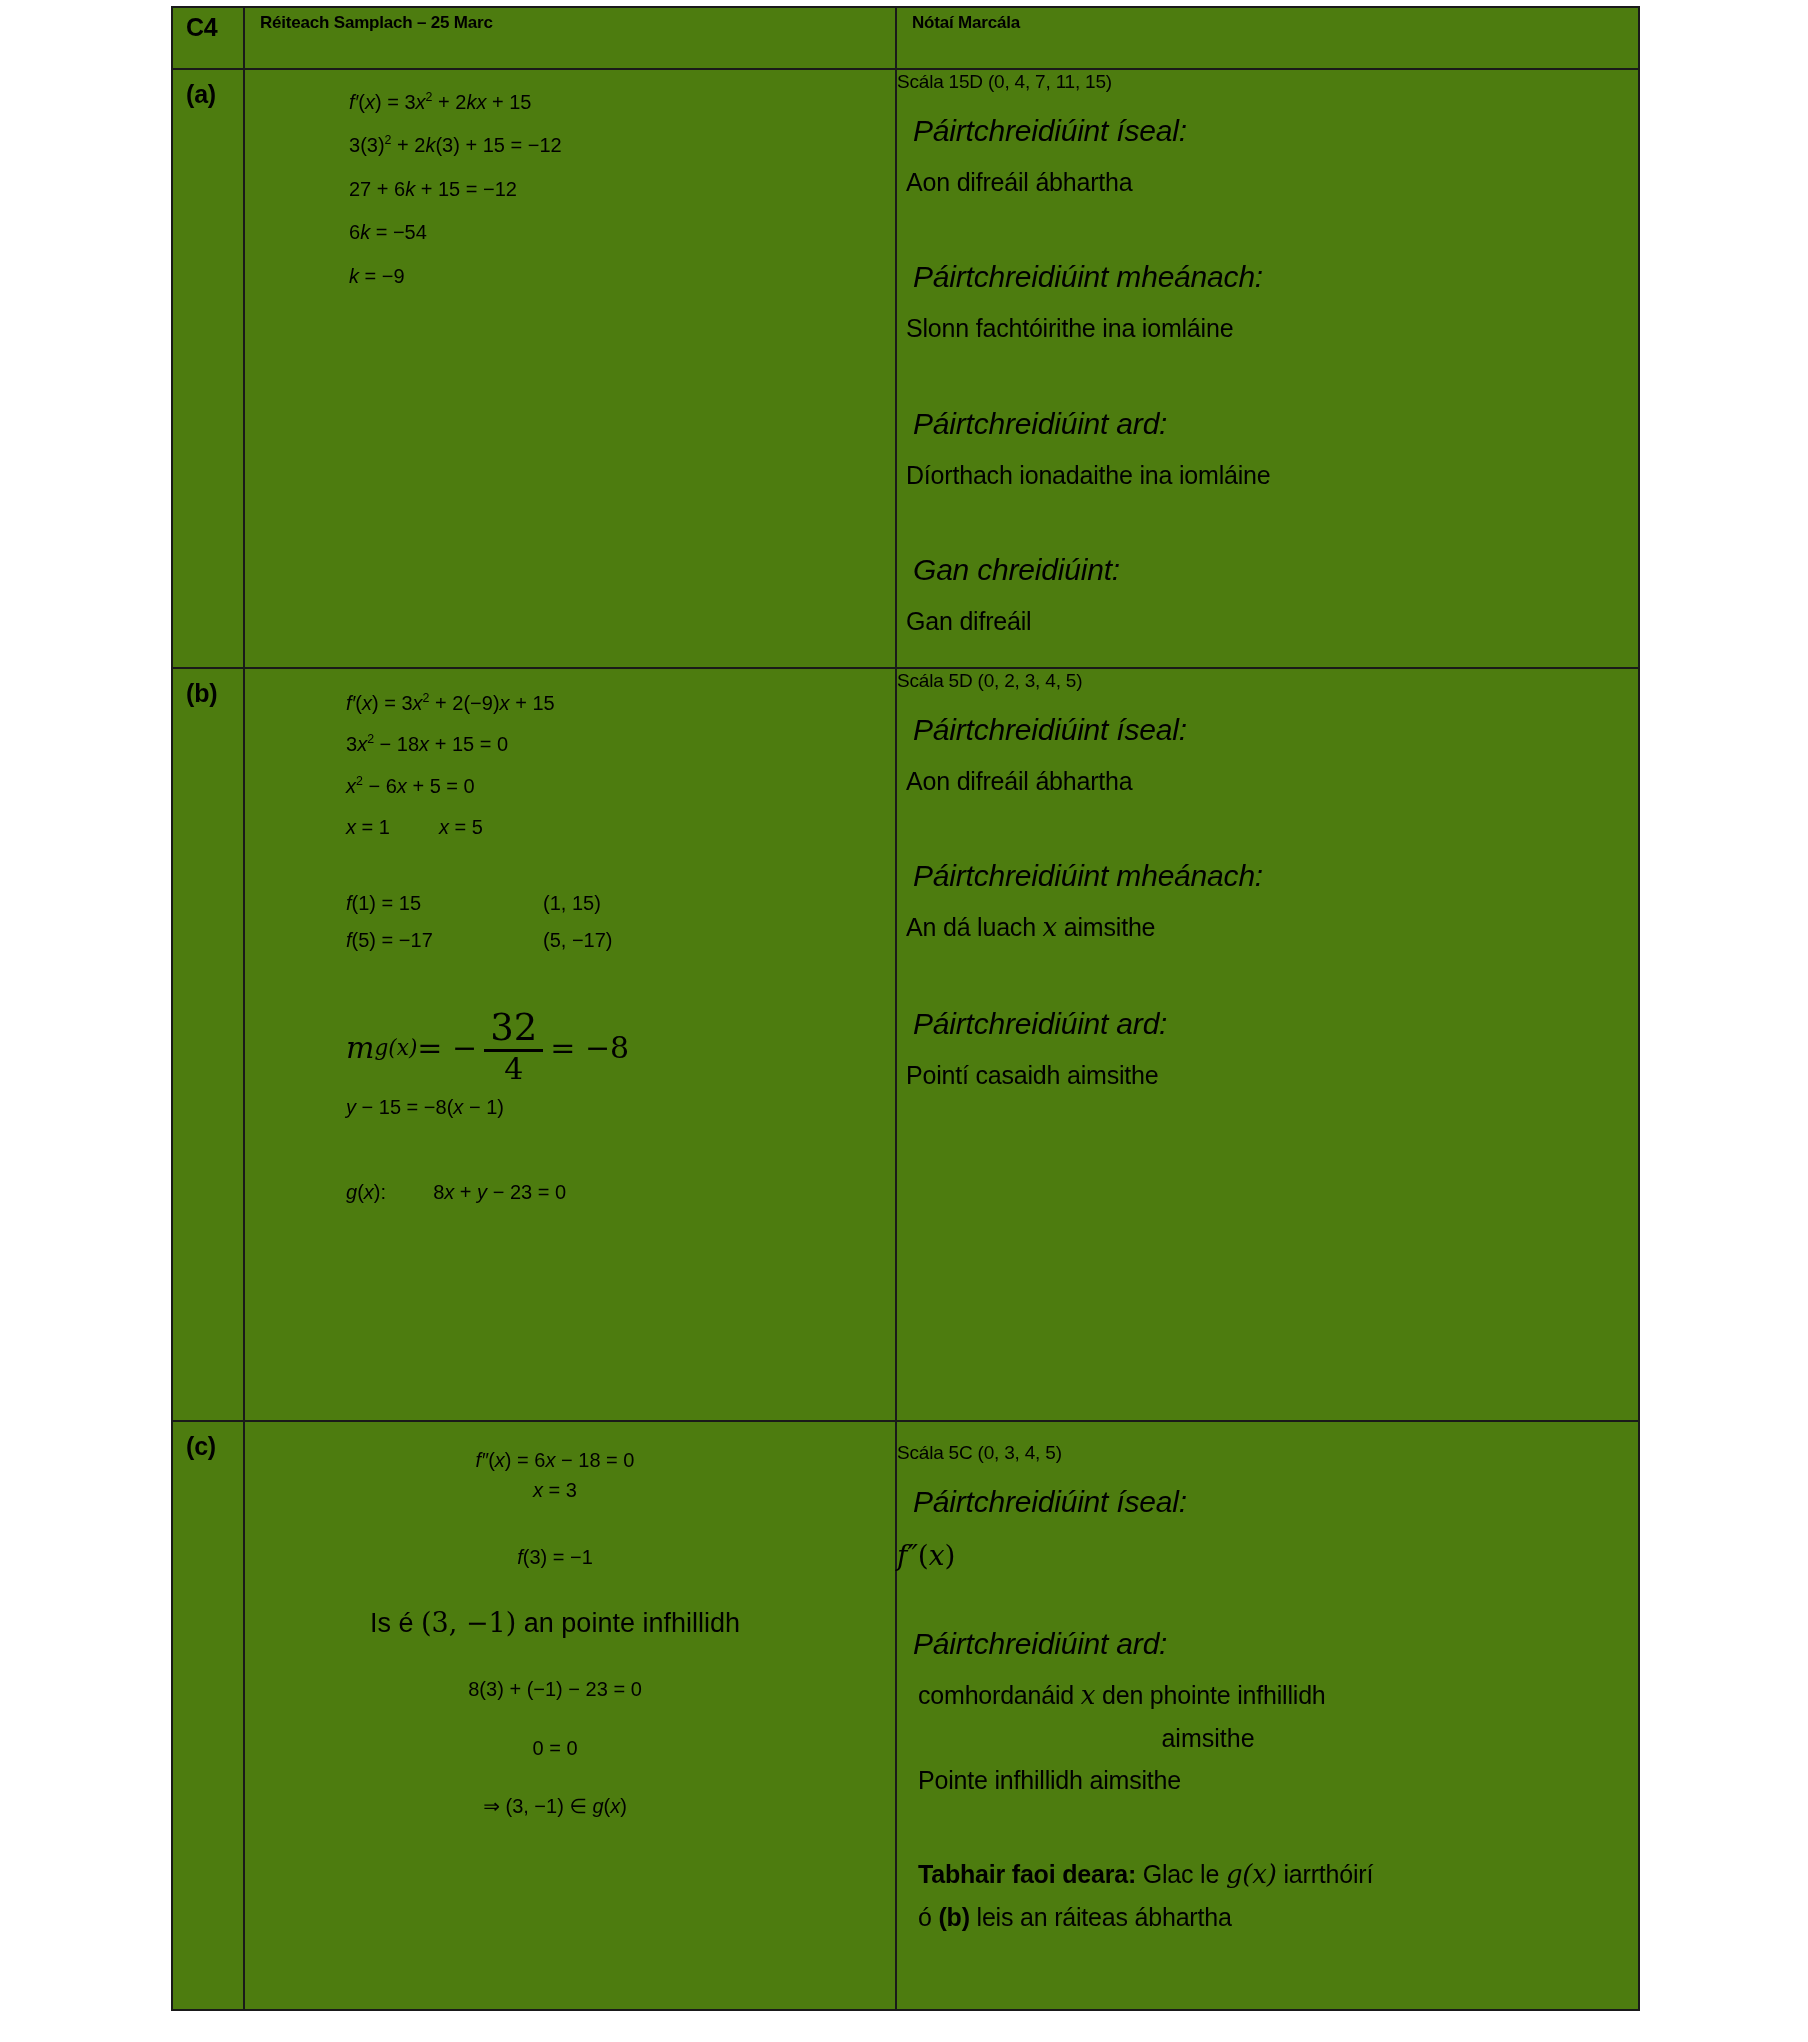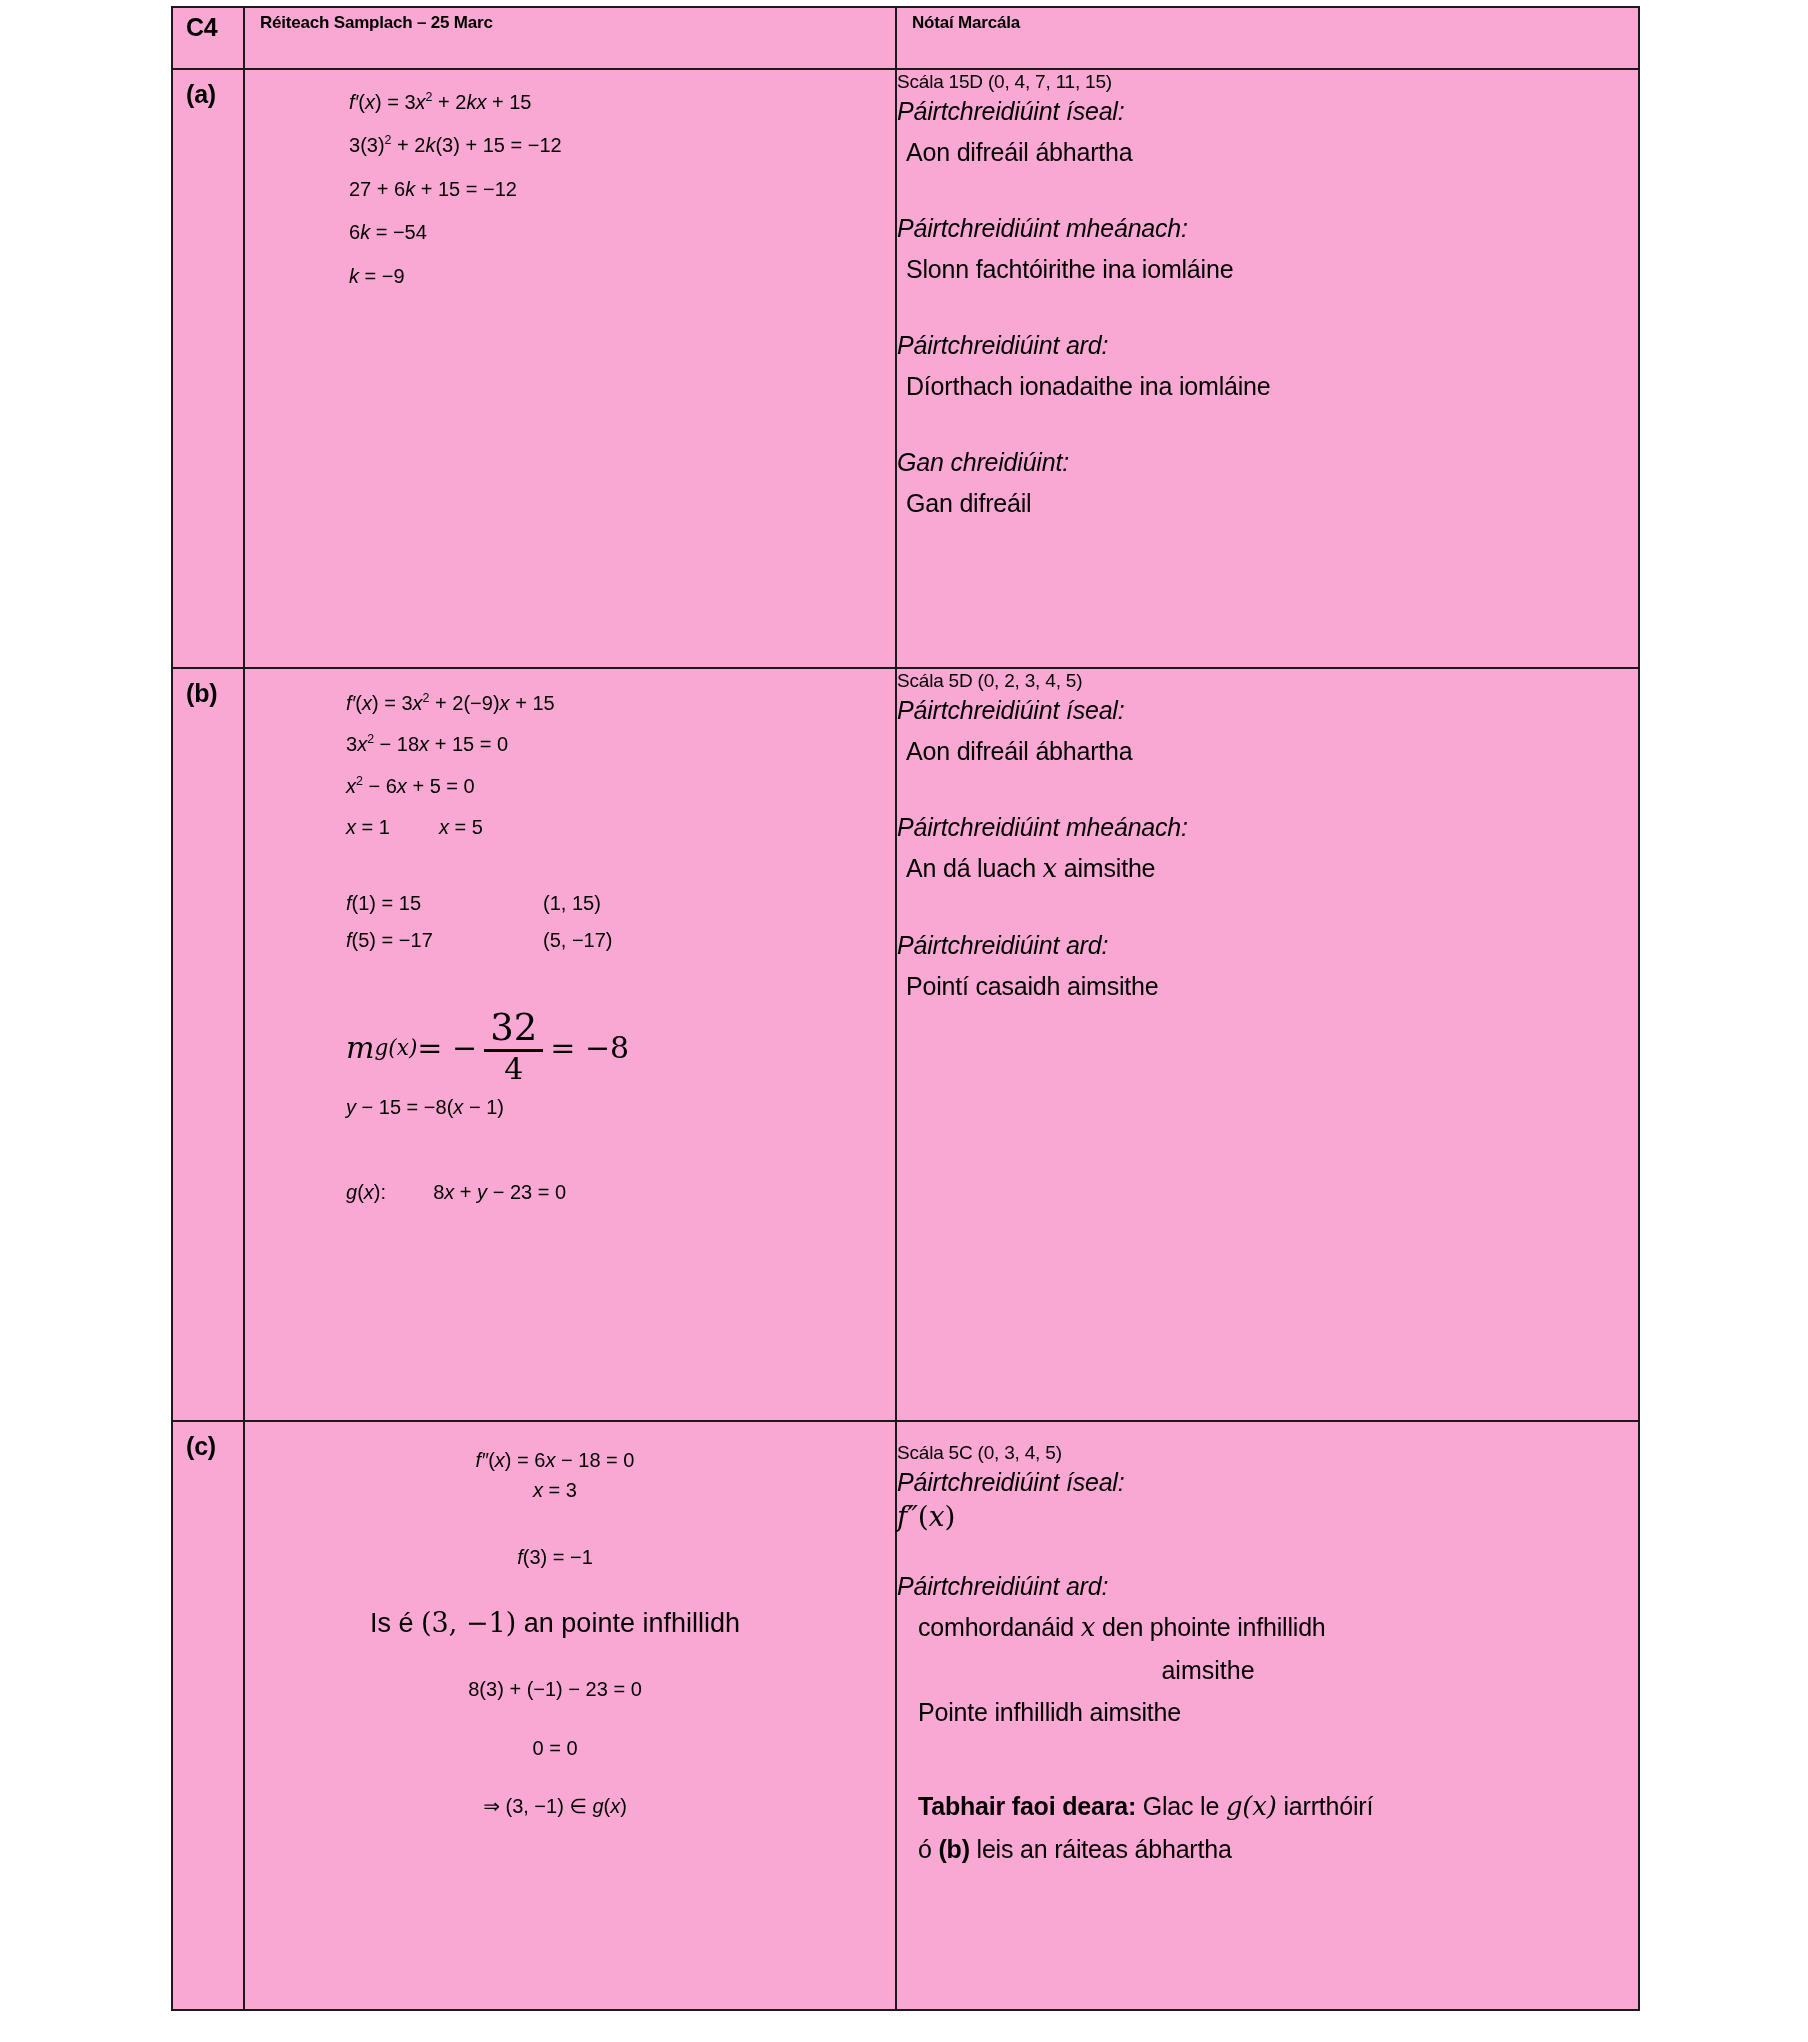--- a/index.html
+++ b/index.html
@@ -29,21 +29,21 @@
     top: 6px;
     width: 1467px;
     border-collapse: collapse;
     table-layout: fixed;
   }
 
   table.scheme td, table.scheme th {
     border: 2px solid #1a1a1a;
     padding: 0;
     vertical-align: top;
-    background: #f9a8d4;
+    background: #4d7c0f;
   }
 
   
   col.c-part   { width: 72px; }
   col.c-work   { width: 652px; }
   col.c-notes  { width: 743px; }
 
   
   tr.head td {
     height: 48px;
@@ -184,25 +184,25 @@
 
   
   .scale-head {
     font-size: 19px;
     font-weight: normal;
     line-height: 1.30;
     letter-spacing: -0.2px;
     margin: 0;
   }
   .crit-head {
-    font-size: 25px;
+    font-size: 30px;
     font-style: italic;
     line-height: 1.30;
     letter-spacing: -0.2px;
-    margin: 0;
+    margin: 16px;
   }
   .crit-body {
     font-size: 25px;
     line-height: 1.30;
     letter-spacing: -0.2px;
     margin: 9px;
   }
   .crit-body .mi {
     font-family: "DejaVu Serif", "Liberation Serif", serif;
     font-style: italic;

